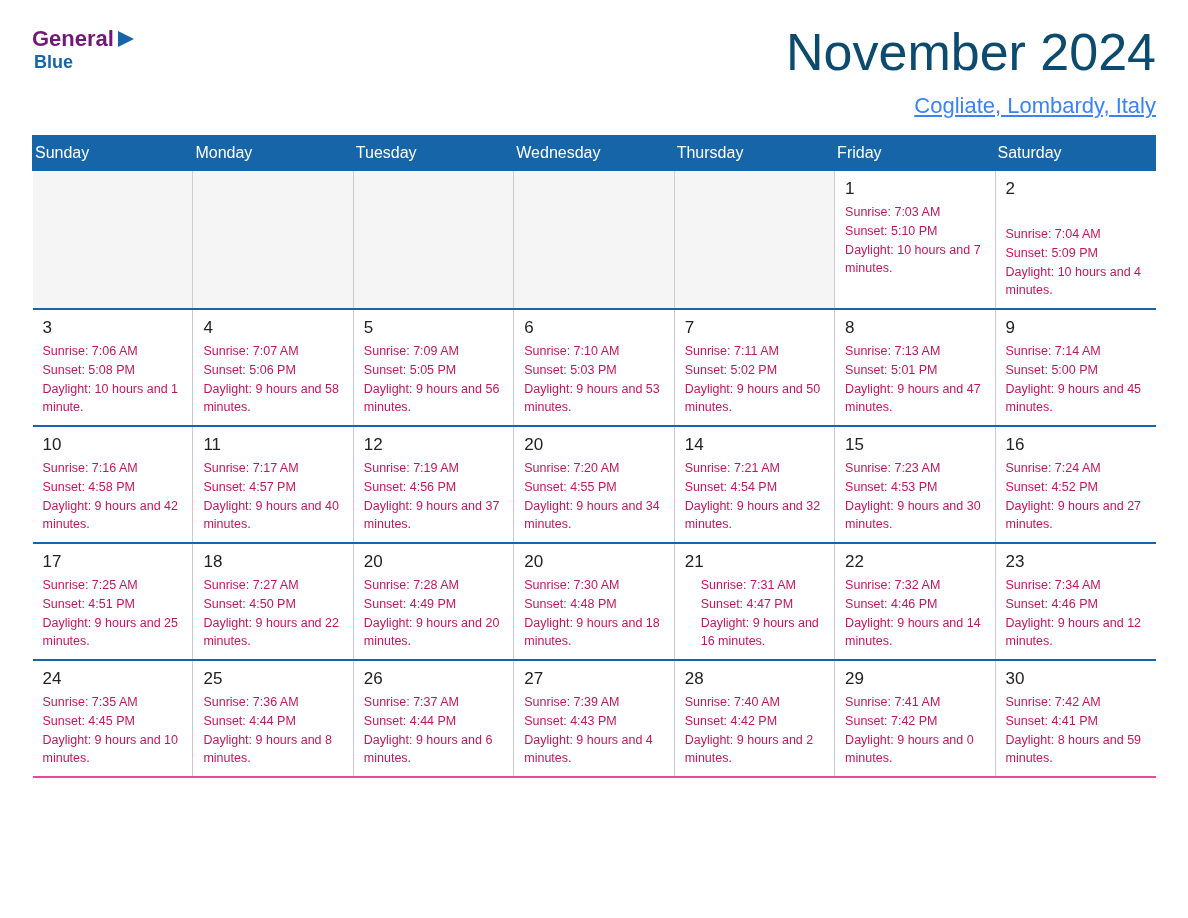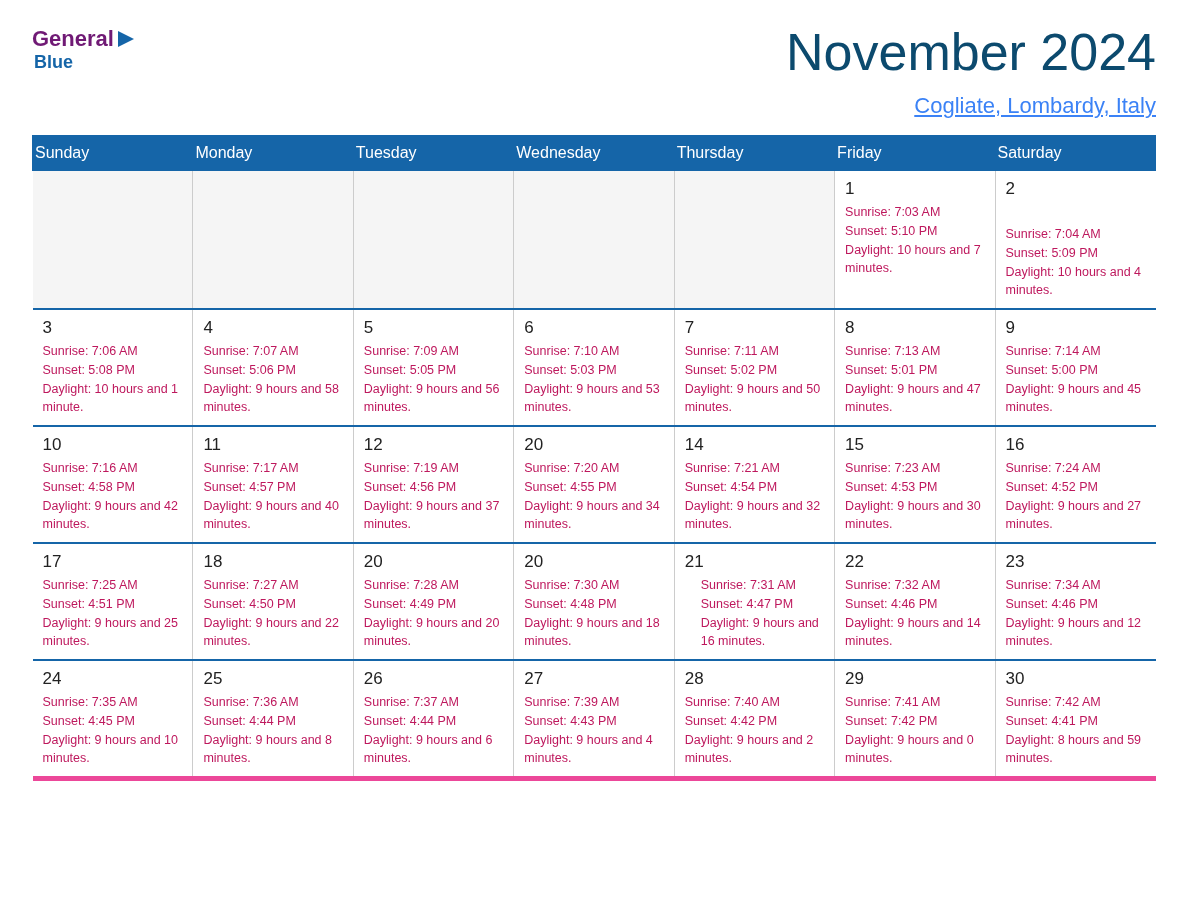--- a/index.html
+++ b/index.html
@@ -89,21 +89,21 @@
       color: #222;
       font-weight: normal;
       margin-bottom: 4px;
     }
     .day-info {
       font-size: 12.5px;
       color: #be185d;
       line-height: 1.5;
     }
     tbody tr:last-child {
-      border-bottom: 5px solid #ec4899;
+      border-bottom: 2px solid #ec4899;
     }
     .empty-cell {
       background: #f5f5f5;
     }
   </style>
 </head>
 <body>
 
 <div class="page">
   <div class="header">

